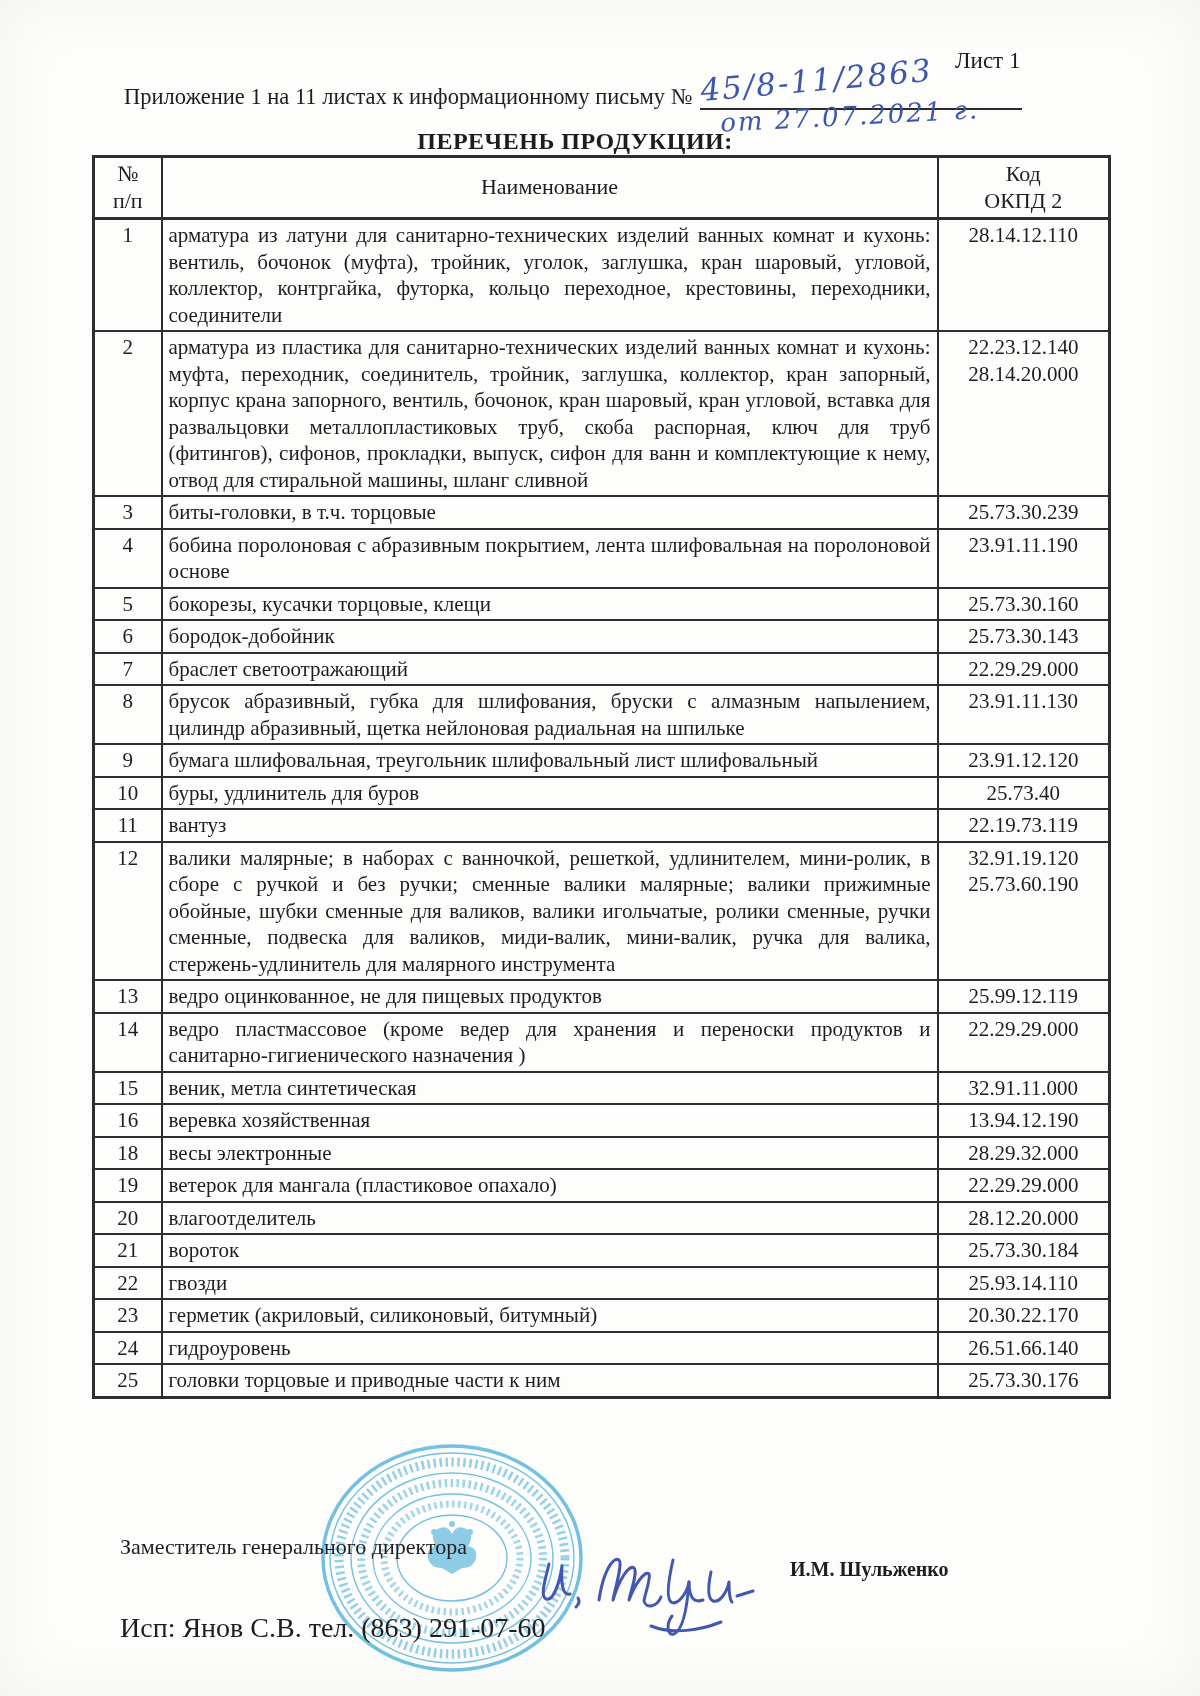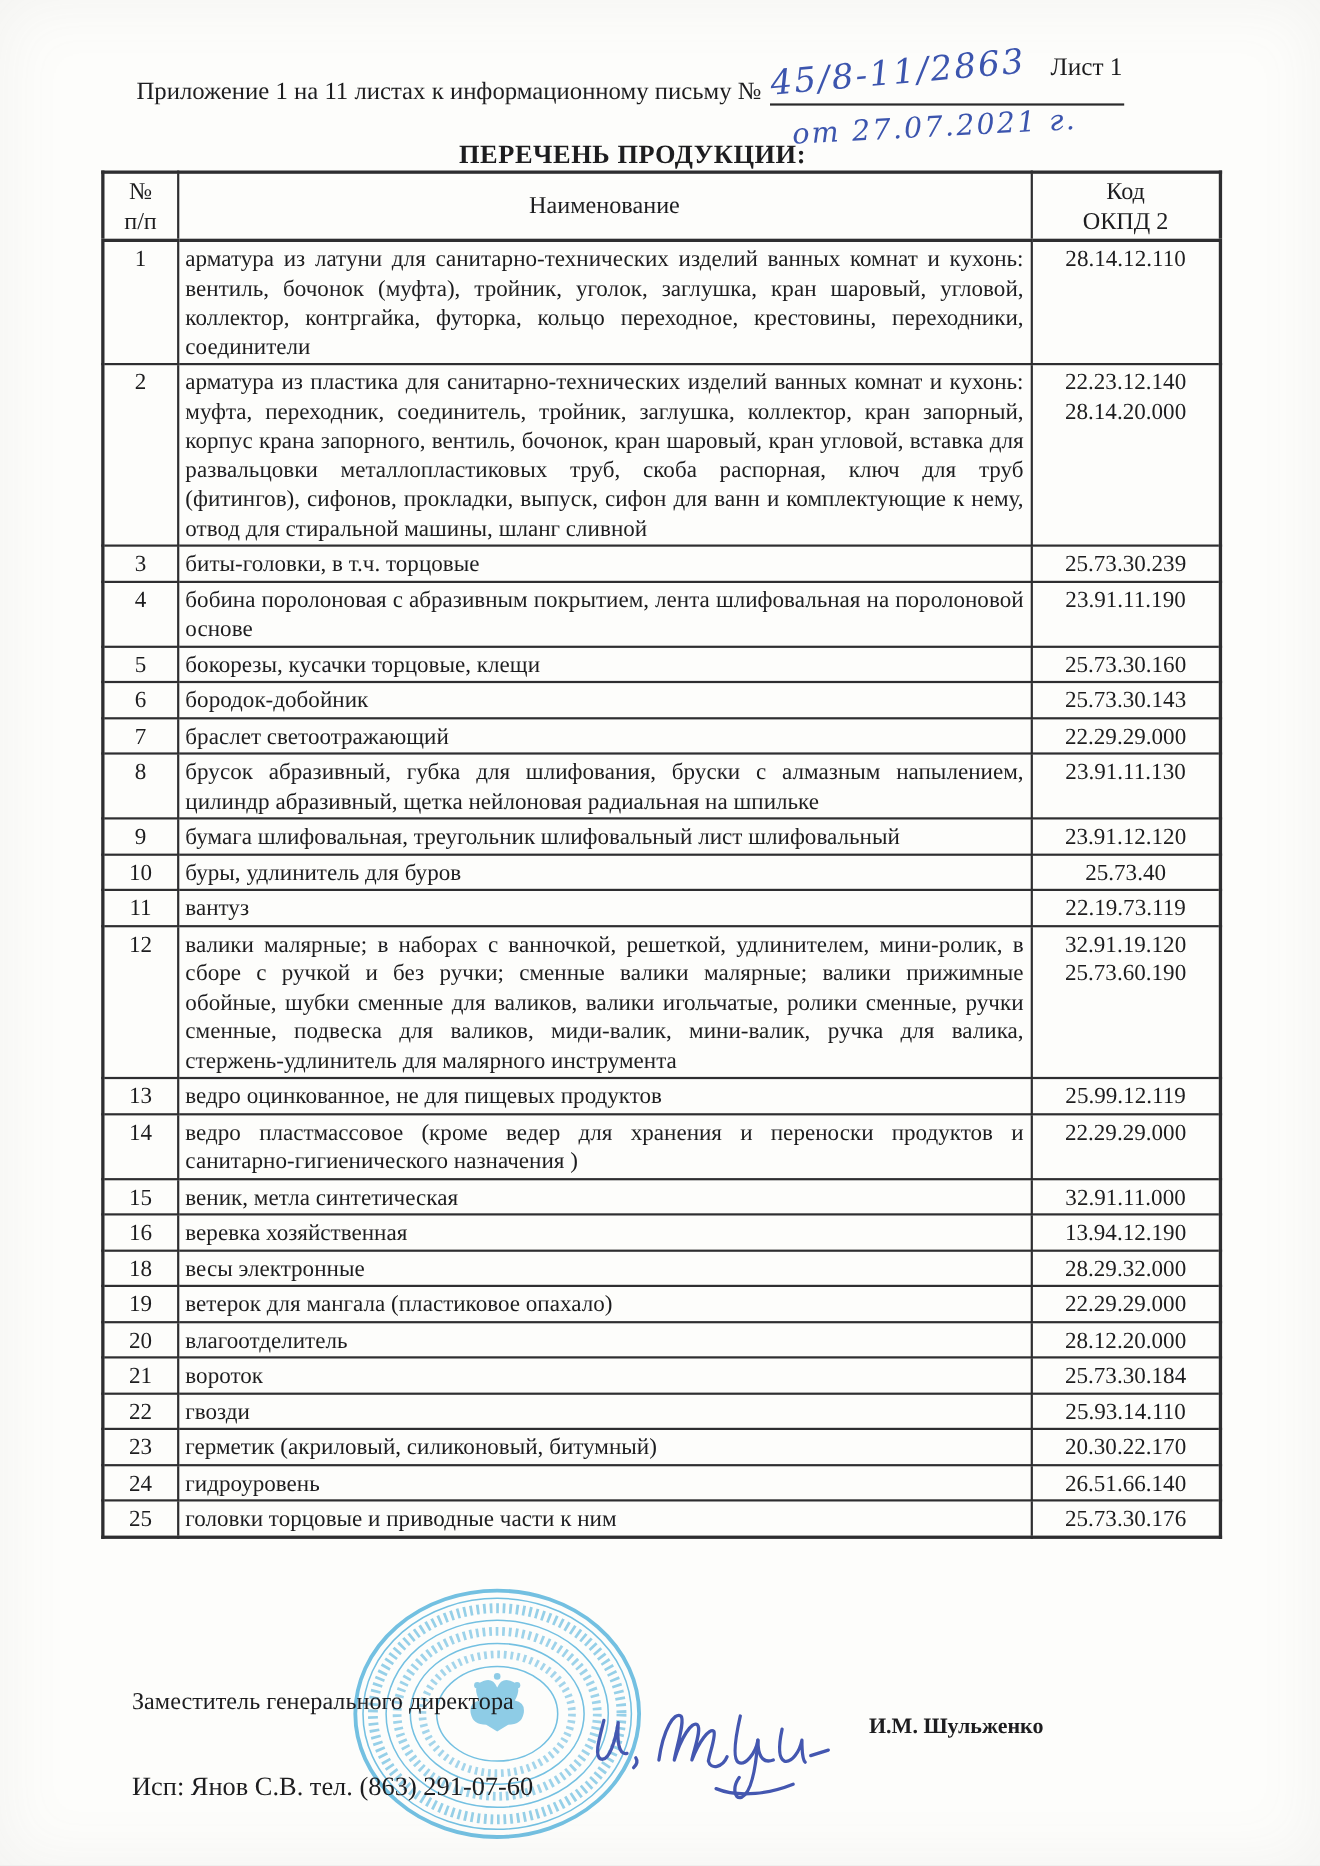--- a/index.html
+++ b/index.html
@@ -3,21 +3,21 @@
 <meta charset="utf-8">
 <style>
   html,body{margin:0;padding:0;background:#e8e8e8;}
   .page{
     position:relative;width:1200px;height:1696px;margin:0 auto;
     background:#fdfdfb;color:#1d1d1f;
     font-family:"Liberation Serif", serif;
     overflow:hidden;
   }
   .sheet-label{position:absolute;top:48px;left:955px;font-size:23px;}
-  .appendix-row{position:absolute;top:60px;left:124px;font-size:22.5px;white-space:nowrap;text-align:right;}
+  .appendix-row{position:absolute;top:74px;left:124px;font-size:22.5px;white-space:nowrap;text-align:right;}
   .number-underline{
     display:inline-block;position:relative;width:322px;height:34px;
     border-bottom:2px solid #2a2a2a;vertical-align:bottom;margin-left:8px;
   }
   .hw{font-family:"DejaVu Serif", serif;font-style:italic;color:#3c55ae;}
   .hw-number{
     position:absolute;left:2px;bottom:0px;font-size:31px;letter-spacing:2px;
     transform:rotate(-5deg);transform-origin:left bottom;white-space:nowrap;
   }
   .hw-date{
@@ -40,21 +40,21 @@
   table.products thead th{
     font-weight:normal;text-align:center;font-size:22px;padding:3px 4px;
     border-bottom:3px solid #2e2e30;
   }
   table.products{border:3px solid #2e2e30;}
   td.num-cell{text-align:center;}
   td.name-cell{text-align:justify;text-align-last:left;padding-left:12px;padding-right:10px;margin-top:20px;}
   td.code-cell{text-align:center;white-space:nowrap;margin-top:28px;}
   .footer-position{position:absolute;top:1532px;left:120px;font-size:22px;line-height:30px;}
   .signer-name{position:absolute;top:1558px;left:790px;font-size:20px;font-weight:bold;}
-  .executor{position:absolute;top:1612px;left:120px;font-size:24px;}
+  .executor{position:absolute;top:1612px;left:120px;font-size:28px;}
   .stamp{position:absolute;left:318px;top:1440px;pointer-events:none;opacity:.72;}
   .signature{position:absolute;left:533px;top:1538px;pointer-events:none;}
   .scan-edge{position:absolute;left:0;top:0;width:100%;height:100%;pointer-events:none;
     box-shadow:inset 0 0 60px rgba(120,120,120,.08);}
 </style>
 </head>
 <body>
 
 <div class="page">
 

